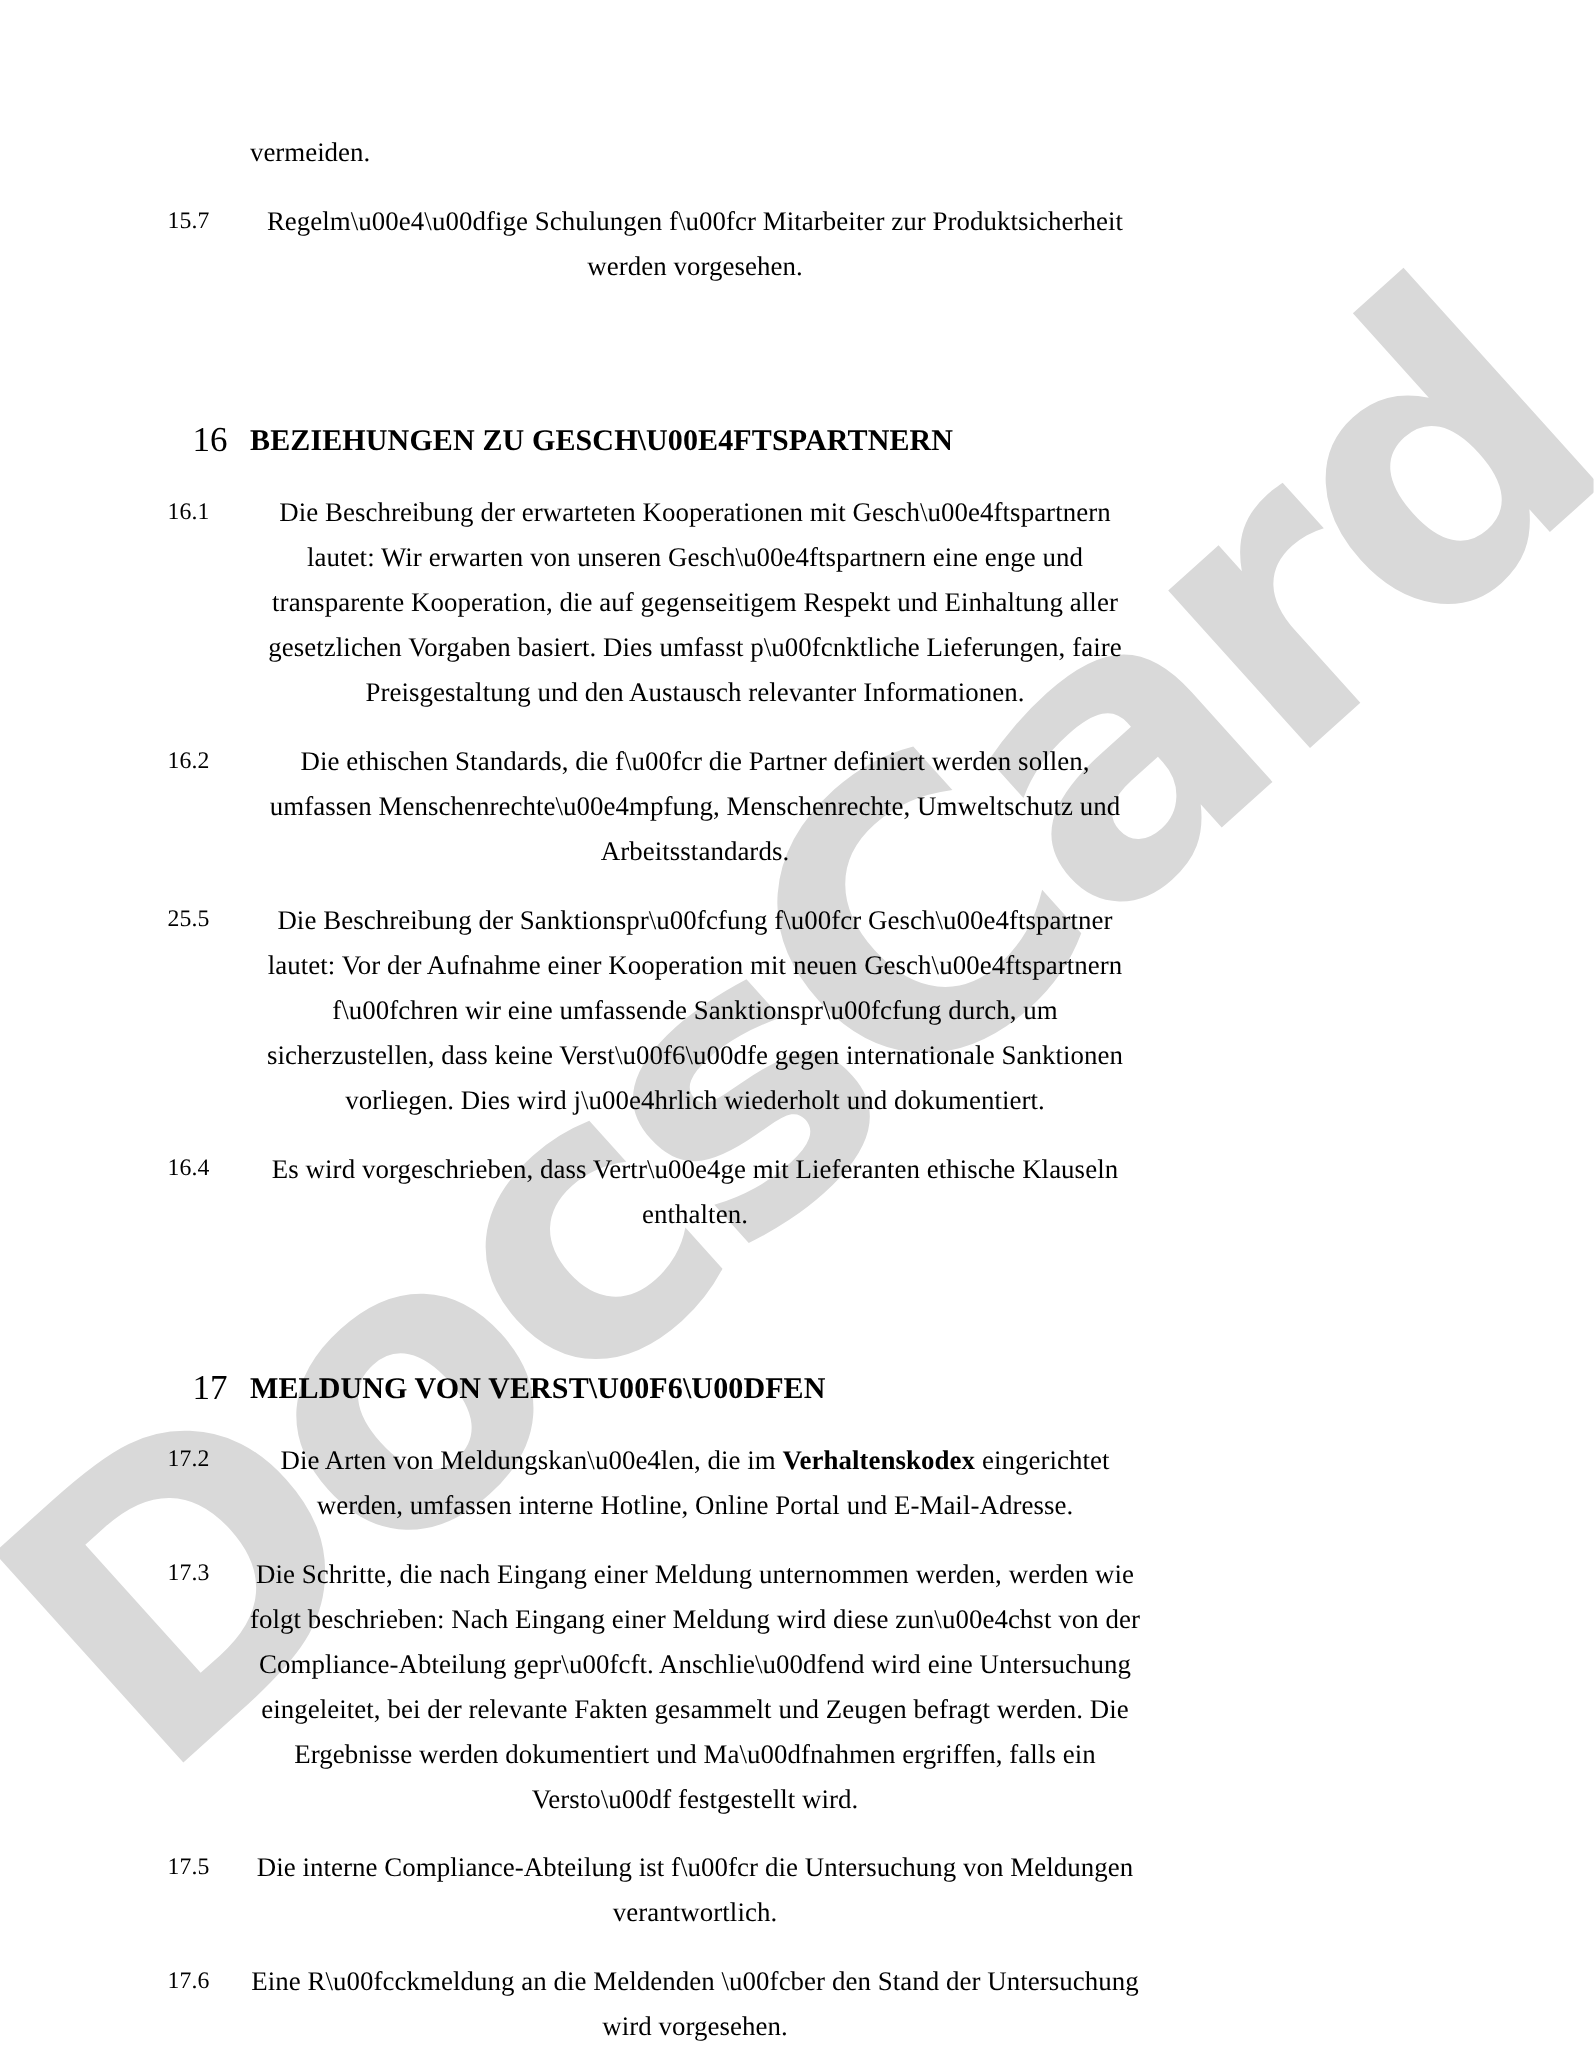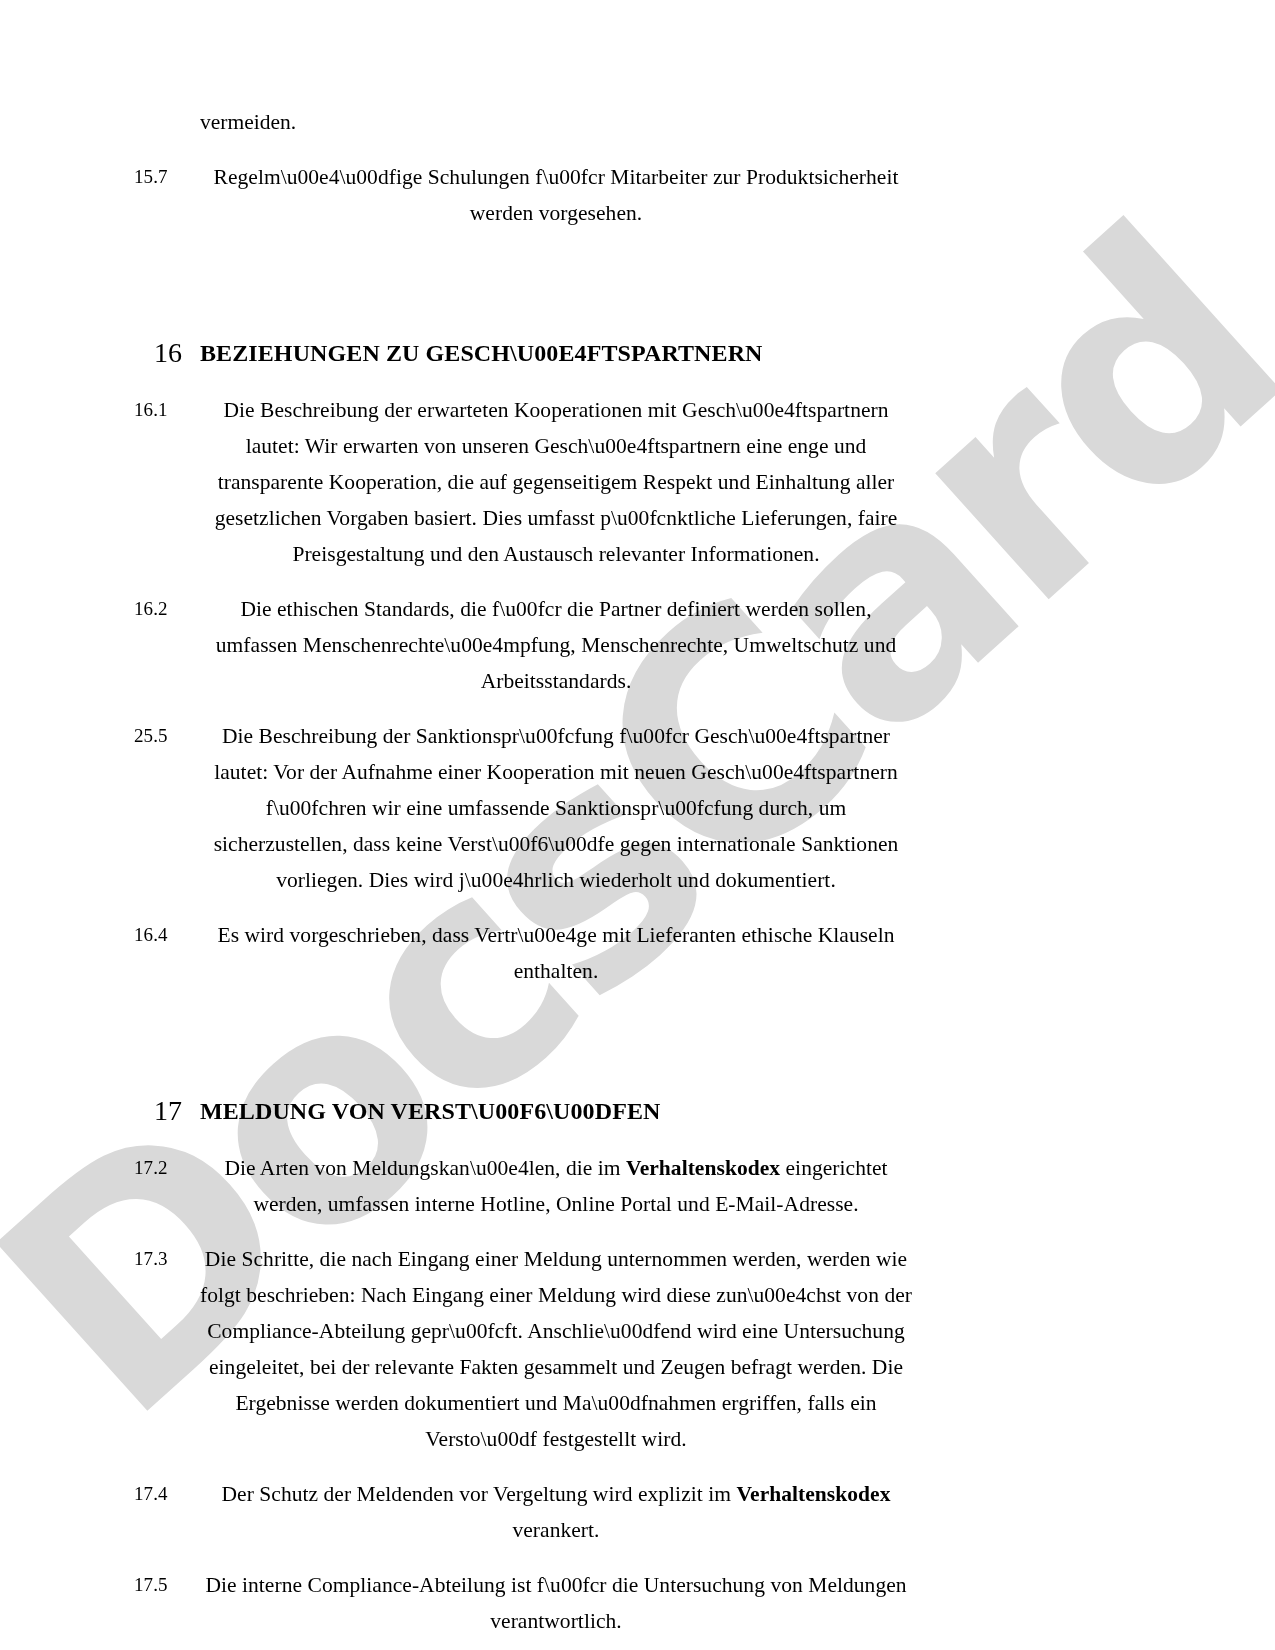--- a/index.html
+++ b/index.html
@@ -151,24 +151,20 @@
       </div>
       <div class="clause">
         <div class="clause-num">17.2</div>
         <div class="clause-body"><span>Die Arten von Meldungskan\u00e4len, die im </span><b class="inline-bold">Verhaltenskodex</b><span> eingerichtet werden, umfassen interne Hotline, Online Portal und E-Mail-Adresse.</span></div>
       </div>
       <div class="clause">
         <div class="clause-num">17.3</div>
         <div class="clause-body">Die Schritte, die nach Eingang einer Meldung unternommen werden, werden wie folgt beschrieben: Nach Eingang einer Meldung wird diese zun\u00e4chst von der Compliance-Abteilung gepr\u00fcft. Anschlie\u00dfend wird eine Untersuchung eingeleitet, bei der relevante Fakten gesammelt und Zeugen befragt werden. Die Ergebnisse werden dokumentiert und Ma\u00dfnahmen ergriffen, falls ein Versto\u00df festgestellt wird.</div>
       </div>
       <div class="clause">
-        <div class="clause-num">17.4</div>
-        <div class="clause-body"><span>Der Schutz der Meldenden vor Vergeltung wird explizit im </span><b class="inline-bold">Verhaltenskodex</b><span> verankert.</span></div>
-      </div>
-      <div class="clause">
         <div class="clause-num">17.5</div>
         <div class="clause-body">Die interne Compliance-Abteilung ist f\u00fcr die Untersuchung von Meldungen verantwortlich.</div>
       </div>
       <div class="clause">
         <div class="clause-num">17.6</div>
         <div class="clause-body">Eine R\u00fcckmeldung an die Meldenden \u00fcber den Stand der Untersuchung wird vorgesehen.</div>
       </div>
     </div>
 
 </div>

